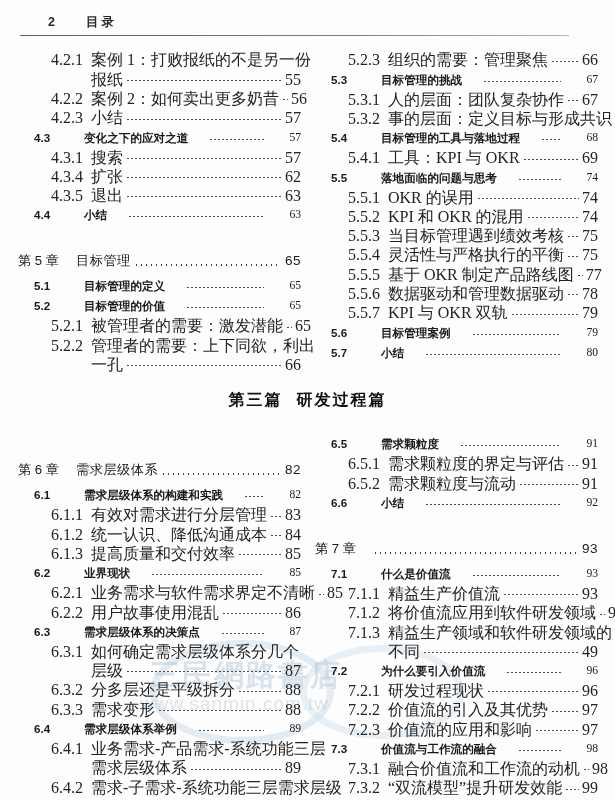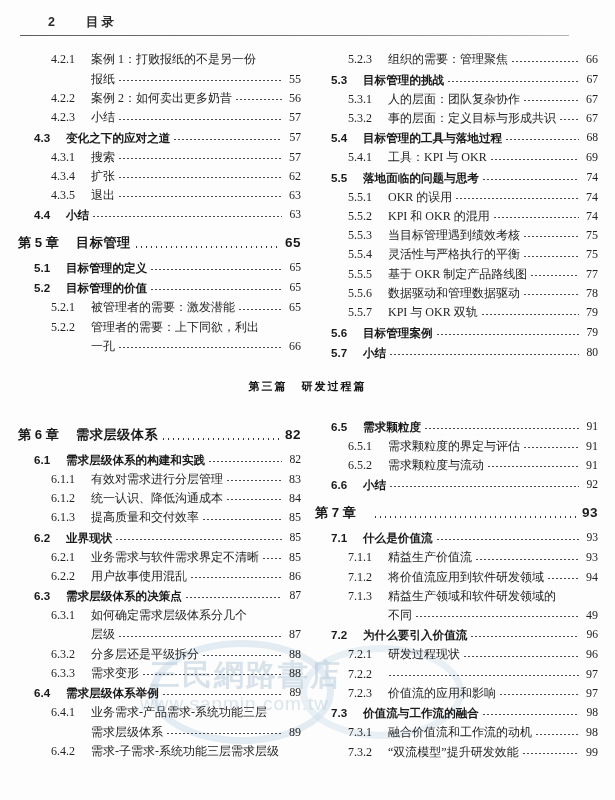--- a/index.html
+++ b/index.html
@@ -140,65 +140,66 @@
     min-width: 17px;
     font-family: "Liberation Serif", serif;
   }
 
   
   .toc-row.cont .toc-num { visibility: hidden; }
 
   
   .lvl-chapter {
     font-family: "Liberation Sans", "DejaVu Sans", sans-serif;
-    font-weight: 700;
+    font-weight: 400;
     font-size: 13.2px;
     line-height: 26px;
     letter-spacing: .5px;
-    margin-top: 5px;
+    margin-top: 23px;
     margin-bottom: 2px;
   }
   .lvl-chapter .toc-num { flex: 0 0 58px; letter-spacing: 0; }
   .lvl-chapter .toc-page { font-size: 13.5px; min-width: 20px; font-family: "Liberation Sans", sans-serif; }
   .lvl-chapter .toc-dots {
     background-image: radial-gradient(circle, #3a3a3a 1px, transparent 1.1px);
     background-size: 5px 14px;
     height: 14px;
   }
 
   
   .lvl2 {
     font-family: "Liberation Sans", "DejaVu Sans", sans-serif;
     font-weight: 700;
     font-size: 11.6px;
     line-height: 20px;
     padding-left: 16px;
+    gap: 18px;
   }
   .lvl2 .toc-num { flex: 0 0 32px; }
   .lvl2 .toc-page { font-family: "Liberation Serif", serif; font-weight: 400; font-size: 11.6px; }
 
   
   .lvl3 {
     font-family: "Liberation Serif", "DejaVu Serif", serif;
-    font-size: 12px;
+    font-size: 16px;
     line-height: 19.3px;
     padding-left: 33px;
     color: #232323;
   }
   .lvl3 .toc-num { flex: 0 0 40px; }
   .lvl3.cont { padding-left: 33px; }
 
   
   .part-divider {
     position: relative;
     z-index: 2;
     text-align: center;
     font-family: "Liberation Sans", "DejaVu Sans", sans-serif;
     font-weight: 700;
-    font-size: 11px;
+    font-size: 16px;
     letter-spacing: 2px;
     color: #111;
     padding: 16px 0 9px 0;
   }
   .part-divider .pd-gap { display: inline-block; width: 14px; }
 </style>
 </head>
 <body>
 
 <div class="page">
@@ -587,20 +588,21 @@
           <span class="toc-page">96</span>
         </div>
         <div class="toc-row lvl3">
           <span class="toc-num">7.2.1</span>
           <span class="toc-label">研发过程现状</span>
           <span class="toc-dots"></span>
           <span class="toc-page">96</span>
         </div>
         <div class="toc-row lvl3">
           <span class="toc-num">7.2.2</span>
+          <span class="toc-label">价值流的引入及其优势</span>
           <span class="toc-dots"></span>
           <span class="toc-page">97</span>
         </div>
         <div class="toc-row lvl3">
           <span class="toc-num">7.2.3</span>
           <span class="toc-label">价值流的应用和影响</span>
           <span class="toc-dots"></span>
           <span class="toc-page">97</span>
         </div>
         <div class="toc-row lvl2">

